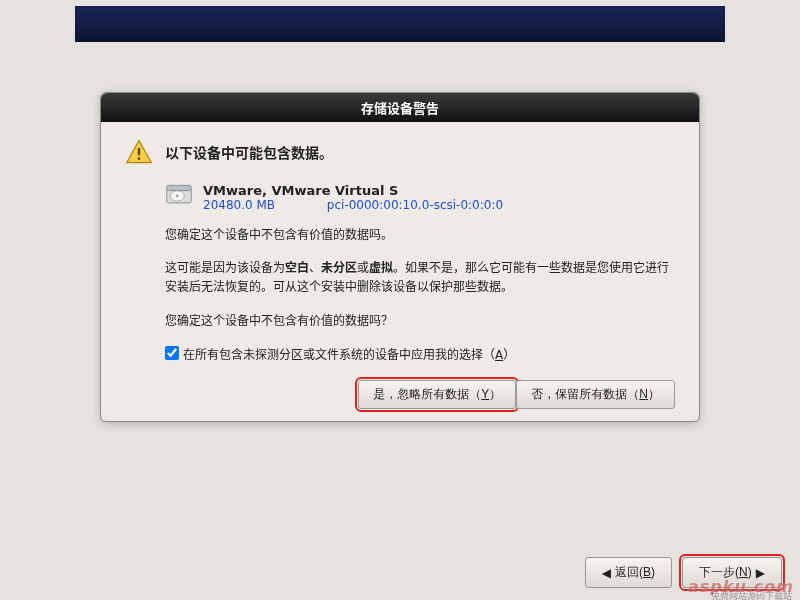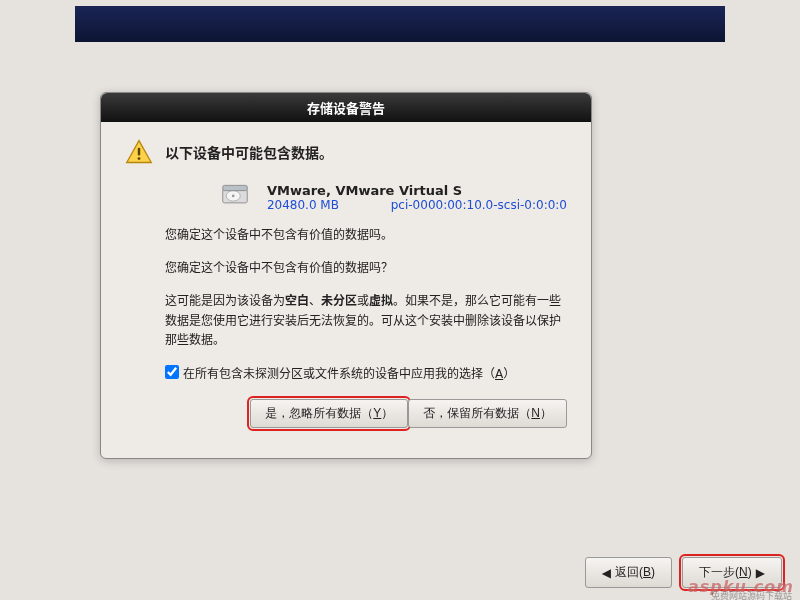--- a/index.html
+++ b/index.html
@@ -14,43 +14,43 @@
     }
     .top-banner {
       position: absolute;
       top: 6px; left: 75px;
       width: 650px; height: 36px;
       background: linear-gradient(#1a2556, #0d1433);
     }
     .dialog {
       position: absolute;
       left: 100px; top: 92px;
-      width: 492px;
+      width: 600px;
       background: #eeeae5;
       border: 1px solid #888;
       border-radius: 6px;
       box-shadow: 0 2px 10px rgba(0,0,0,.2);
     }
     .dialog-title {
       background: linear-gradient(#3a3a3a, #111);
       color: #fff;
       font-weight: bold;
       text-align: center;
       padding: 5px 0;
       border-radius: 6px 6px 0 0;
       font-size: 13px;
     }
     .dialog-body {
-      padding: 16px 24px 30px 24px;
+      padding: 16px 24px 12px 24px;
     }
     .hdr { display: flex; align-items: flex-start; gap: 12px; margin-bottom: 14px; }
     .warn-icon svg { width: 28px; height: 28px; }
     .hdr-text { font-size: 14px; font-weight: bold; padding-top: 4px; }
     .section { margin-left: 40px; }
-    .device-row { display: flex; align-items: flex-start; gap: 18px; margin-bottom: 14px; justify-content: flex-end; }
+    .device-row { display: flex; align-items: flex-start; gap: 10px; margin-bottom: 14px; }
     .disk-icon svg { width: 28px; height: 24px; }
     .device-name { font-weight: bold; font-size: 13px; }
     .device-meta { font-size: 12px; color: #1d4ed8; }
     .device-meta span:first-child { display: inline-block; min-width: 120px; }
     .para { margin-bottom: 14px; line-height: 1.6; font-size: 12px; }
     .bold { font-weight: bold; }
     .check-row { margin: 8px 0 18px 0; display: flex; align-items: center; gap: 4px; font-size: 12px; }
     .check-row input { width: 14px; height: 14px; }
     .underline { text-decoration: underline; }
     .btn-row { display: flex; justify-content: flex-end; }
@@ -123,25 +123,25 @@
           <div class="device-name">VMware, VMware Virtual S</div>
           <div class="device-meta">
             <span>20480.0 MB</span>
             <span>pci-0000:00:10.0-scsi-0:0:0:0</span>
           </div>
         </div>
       </div>
 
       <div class="para">您确定这个设备中不包含有价值的数据吗。</div>
 
-      <div class="para">您确定这个设备中不包含有价值的数据吗？</div>
-
       <div class="para">
         <span>这可能是因为该设备为</span><span class="bold">空白</span><span>、</span><span class="bold">未分区</span><span>或</span><span class="bold">虚拟</span><span>。如果不是，那么它可能有一些数据是您使用它进行安装后无法恢复的。可从这个安装中删除该设备以保护那些数据。</span>
       </div>
+
+      <div class="para">您确定这个设备中不包含有价值的数据吗？</div>
 
       <label class="check-row">
         <input type="checkbox" checked="" style="">
         <span>
           <span>在所有包含未探测分区或文件系统的设备中应用我的选择（</span><span class="underline">A</span><span>）</span>
         </span>
       </label>
 
       <div class="btn-row">
         <button class="btn highlight-red">

